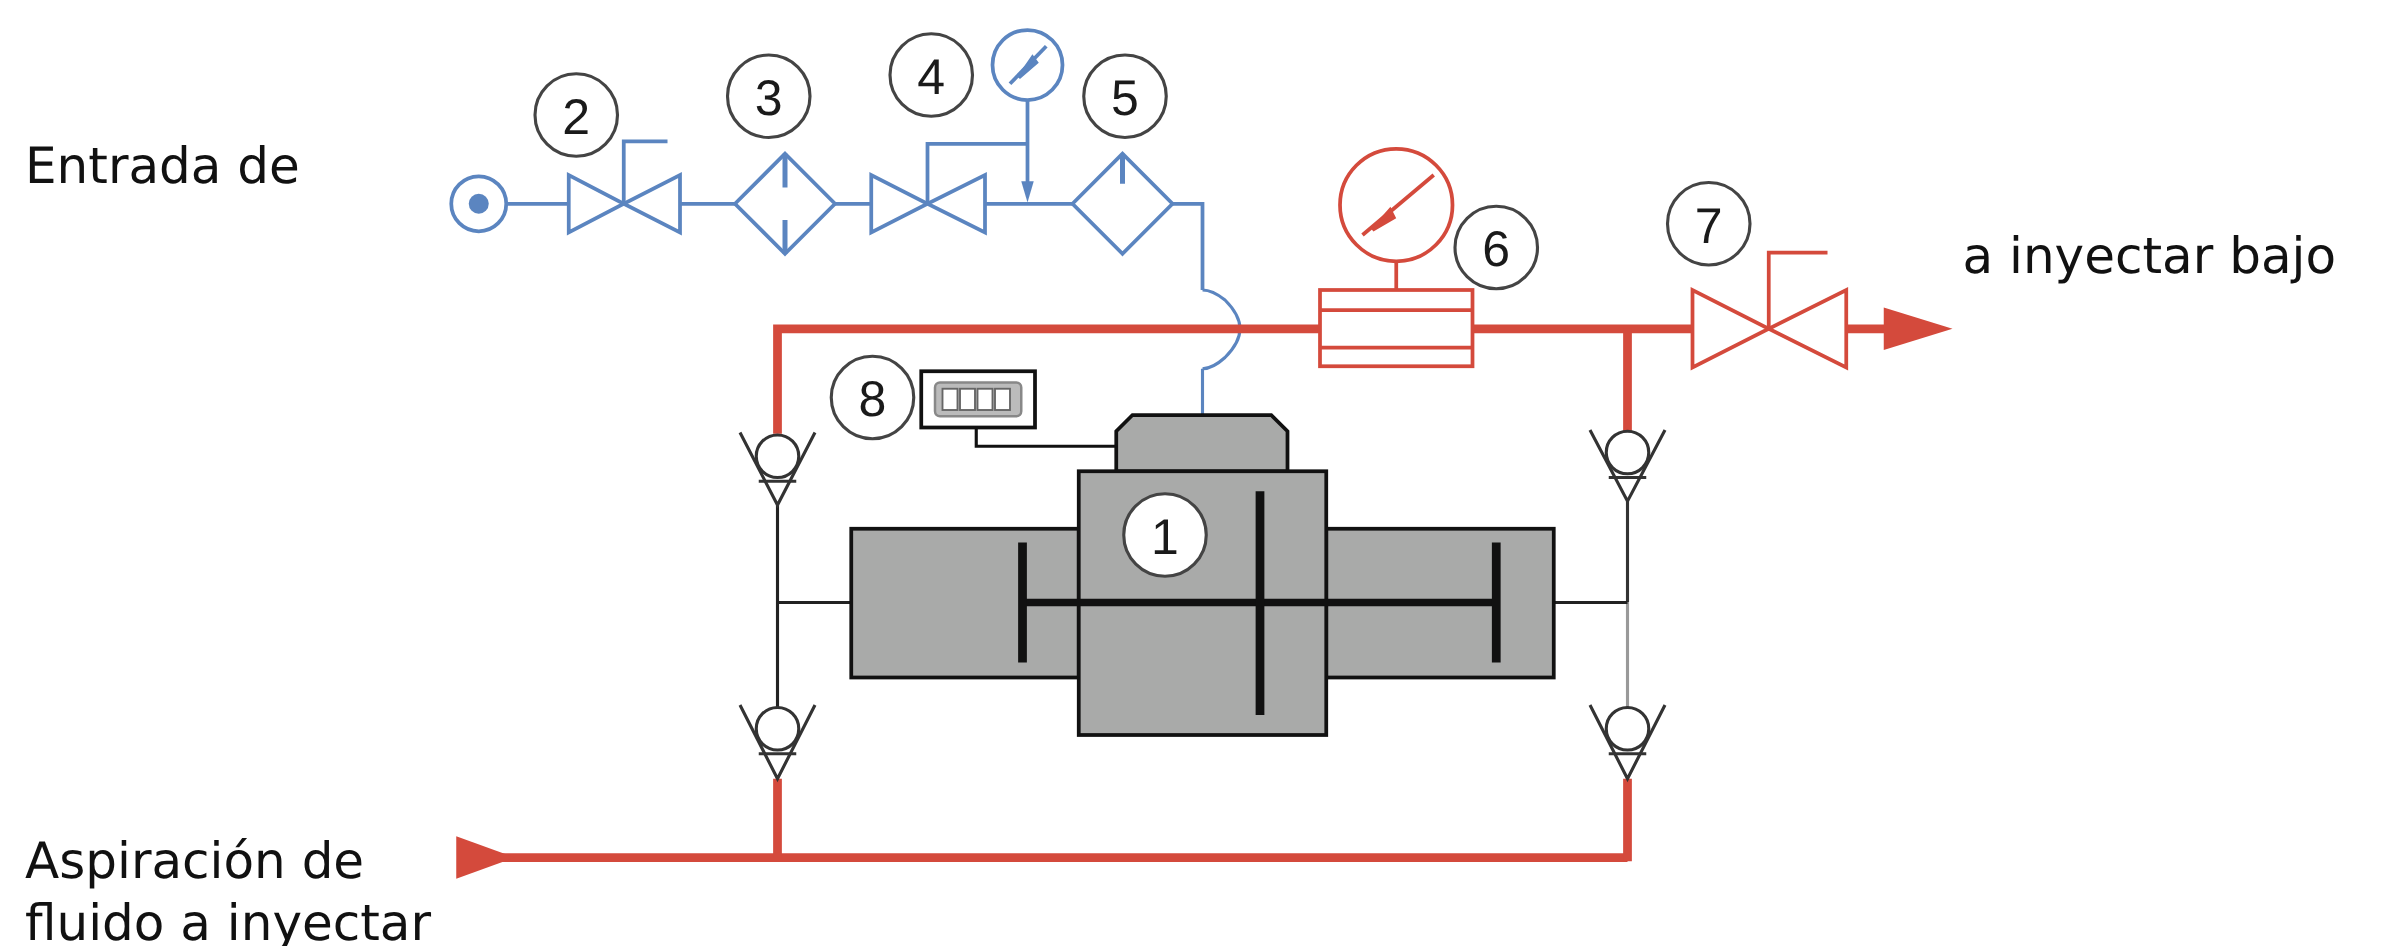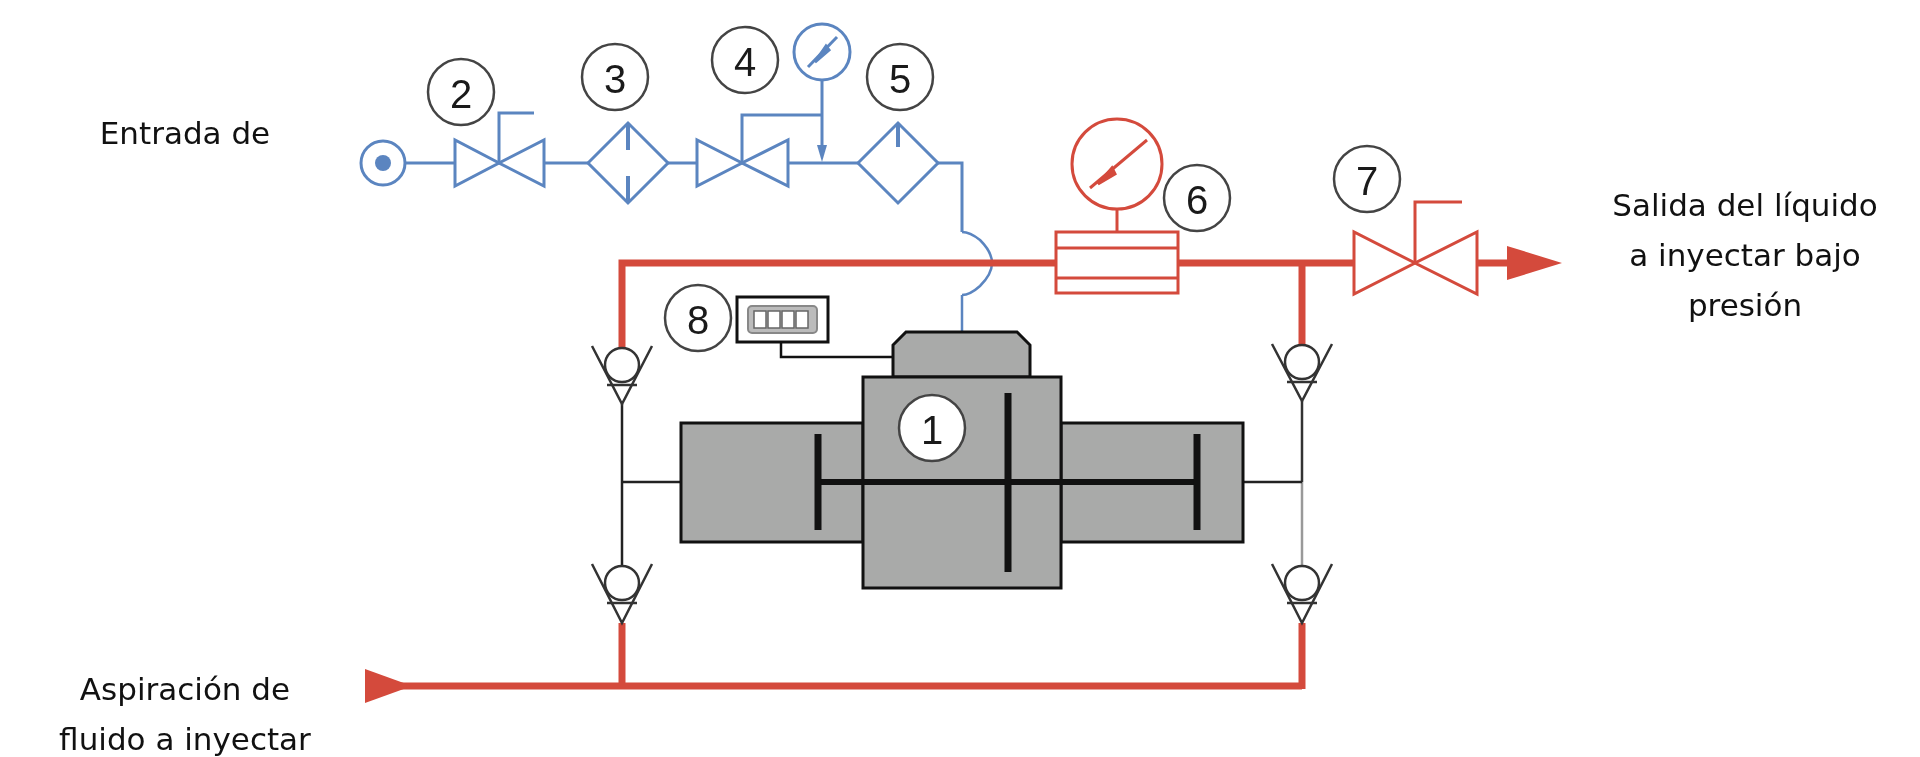--- a/index.html
+++ b/index.html
@@ -1,19 +1,19 @@
 <!DOCTYPE html>
 <html><head>
 <meta charset="utf-8">
 <style>
   html, body { margin: 0; padding: 0; background: #ffffff; }
   body { width: 1920px; height: 757px; position: relative; overflow: hidden; }
   #diagram { position: absolute; left: 0; top: 0; width: 1920px; height: 757px; }
-  .lbl { position: absolute; font-family: "DejaVu Sans", sans-serif; font-size: 31px; line-height: 50px;
-         color: #111; text-align: center; white-space: nowrap; }
+  .lbl { position: absolute; font-family: "DejaVu Sans", sans-serif; font-size: 40px; line-height: 50px;
+         color: #111; white-space: nowrap; }
   .badge-text { font-family: "Liberation Sans", sans-serif; font-size: 40px; fill: #1a1a1a; text-anchor: middle; dominant-baseline: central; }
 </style>
 </head>
 <body>
 
 <div id="diagram">
 <svg width="1920" height="757" viewBox="0 0 1920 757" xmlns="http://www.w3.org/2000/svg">
 
   <g stroke="#5b85c0" fill="none" stroke-width="3">
 
@@ -180,22 +180,20 @@
     <text class="badge-text" x="698" y="320">8</text>
   </g>
 </svg>
 
 
 <div class="lbl" style="left:20px; top:108px; width:330px;">
   <div>Entrada de</div>
 </div>
 
 <div class="lbl" style="left:1570px; top:180px; width:350px;">
-  <div>Salida del líquido</div>
   <div>a inyectar bajo</div>
-  <div>presión</div>
 </div>
 
 <div class="lbl" style="left:20px; top:664px; width:330px;">
   <div>Aspiración de</div>
   <div>fluido a inyectar</div>
 </div>
 </div>
 
 </body></html>

